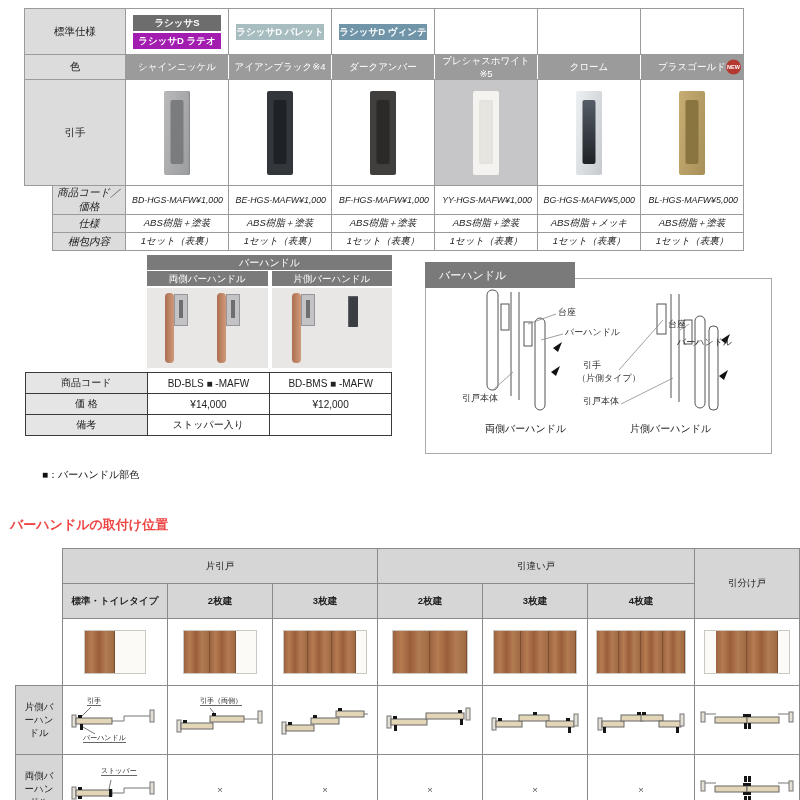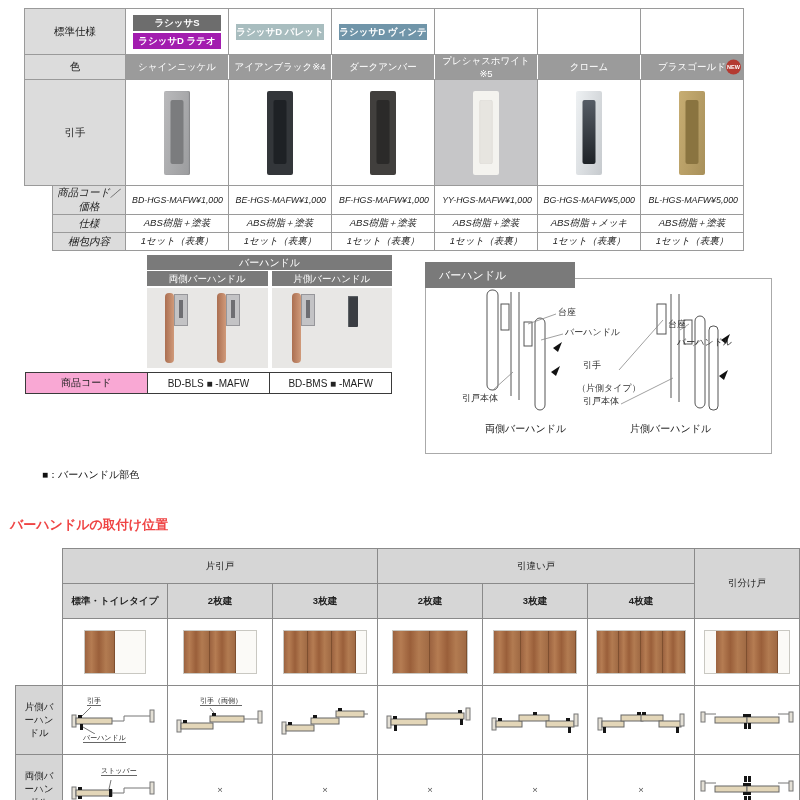--- a/index.html
+++ b/index.html
@@ -48,21 +48,21 @@
   .bh-sub{flex:1;height:15px;line-height:15px;background:#7a7a7a;color:#fff;font-size:9.5px;text-align:center;}
   .bh-images{display:flex;gap:4px;margin-top:2px;}
   .bh-img{flex:1;height:80px;background:#e8e7e5;position:relative;}
   .bargroup{position:absolute;width:26px;height:70px;top:5px;}
   .bargroup .plate{position:absolute;left:11px;top:1px;width:12px;height:30px;background:#c3c3c5;border:1px solid #96969a;}
   .bargroup .plate i{display:block;margin:5px auto 0;width:4px;height:18px;background:#6e6e72;}
   .bargroup .wbar{position:absolute;left:2px;top:0;width:9px;height:70px;border-radius:4px;background:linear-gradient(90deg,#ab6f51,#d09a7a);}
   .dpull{position:absolute;width:10px;height:31px;border-radius:1px;background:#3a3d42;box-shadow:inset 1px 1px 1px #606469;}
   .bh-table{margin-top:4px;table-layout:fixed;}
   .bh-table td{border:1px solid #3a3a3a;height:20px;font-size:10px;text-align:center;vertical-align:middle;padding:0;}
-  .bh-table td.lbl{background:#f9a8d4;}
+  .bh-table td.lbl{background:#e5e5e5;}
 
   
   .diagram-box{position:absolute;left:425px;top:262px;width:347px;height:192px;}
   .diagram-box .frame{position:absolute;left:0;top:16px;width:345px;height:174px;border:1px solid #aaa;background:#fff;}
   .diagram-box .dheader{position:absolute;left:0;top:0;width:150px;height:26px;line-height:26px;background:#7a7a7a;color:#fff;
                         font-size:11px;padding-left:14px;box-sizing:border-box;}
   .dlabel{position:absolute;font-size:9px;color:#333;white-space:nowrap;}
   .dcap{position:absolute;font-size:10px;color:#222;white-space:nowrap;}
   .dart{position:absolute;left:0;top:16px;}
   .ln{stroke:#555;stroke-width:1;fill:none;}
@@ -273,20 +273,30 @@
           <col style="width:122px">
           <col style="width:123px">
           <col style="width:122px">
         </colgroup>
       <tbody>
           <tr>
         <td class="lbl">商品コード</td>
         <td>BD-BLS ■ -MAFW</td>
         <td>BD-BMS ■ -MAFW</td>
       </tr>
+      <tr>
+        <td class="lbl">価 格</td>
+        <td>¥14,000</td>
+        <td>¥12,000</td>
+      </tr>
+      <tr>
+        <td class="lbl">備考</td>
+        <td>ストッパー入り</td>
+        <td></td>
+      </tr>
     </tbody>
       </table>
   </div>
 
   <div class="diagram-box">
     <div class="frame"></div>
     <svg class="dart" width="345" height="174">
 
       <path class="ln" d="M86 14 V118"></path>
         <path class="ln" d="M94 14 V122"></path>
@@ -311,21 +321,21 @@
       <path class="lt" d="M194 92 L238 42"></path>
       <path class="lt" d="M196 126 L248 100"></path>
       <polygon class="ar" points="296,62 305,56 301,66"></polygon>
       <polygon class="ar" points="294,98 303,92 299,102"></polygon>
     </svg>
     <div class="dheader">バーハンドル</div>
     <div class="dlabel" style="left:133px;top:44px;">台座</div>
     <div class="dlabel" style="left:140px;top:64px;">バーハンドル</div>
     <div class="dlabel" style="left:37px;top:130px;">引戸本体</div>
     <div class="dlabel" style="left:158px;top:97px;">引手</div>
-    <div class="dlabel" style="left:152px;top:120px;">（片側タイプ）</div>
+    <div class="dlabel" style="left:152px;top:110px;">（片側タイプ）</div>
     <div class="dlabel" style="left:243px;top:56px;">台座</div>
     <div class="dlabel" style="left:252px;top:74px;">バーハンドル</div>
     <div class="dlabel" style="left:158px;top:133px;">引戸本体</div>
     <div class="dcap" style="left:60px;top:160px;">両側バーハンドル</div>
     <div class="dcap" style="left:205px;top:160px;">片側バーハンドル</div>
   </div>
 
   <div class="notes">
     <div>■：バーハンドル部色</div>
   </div>

